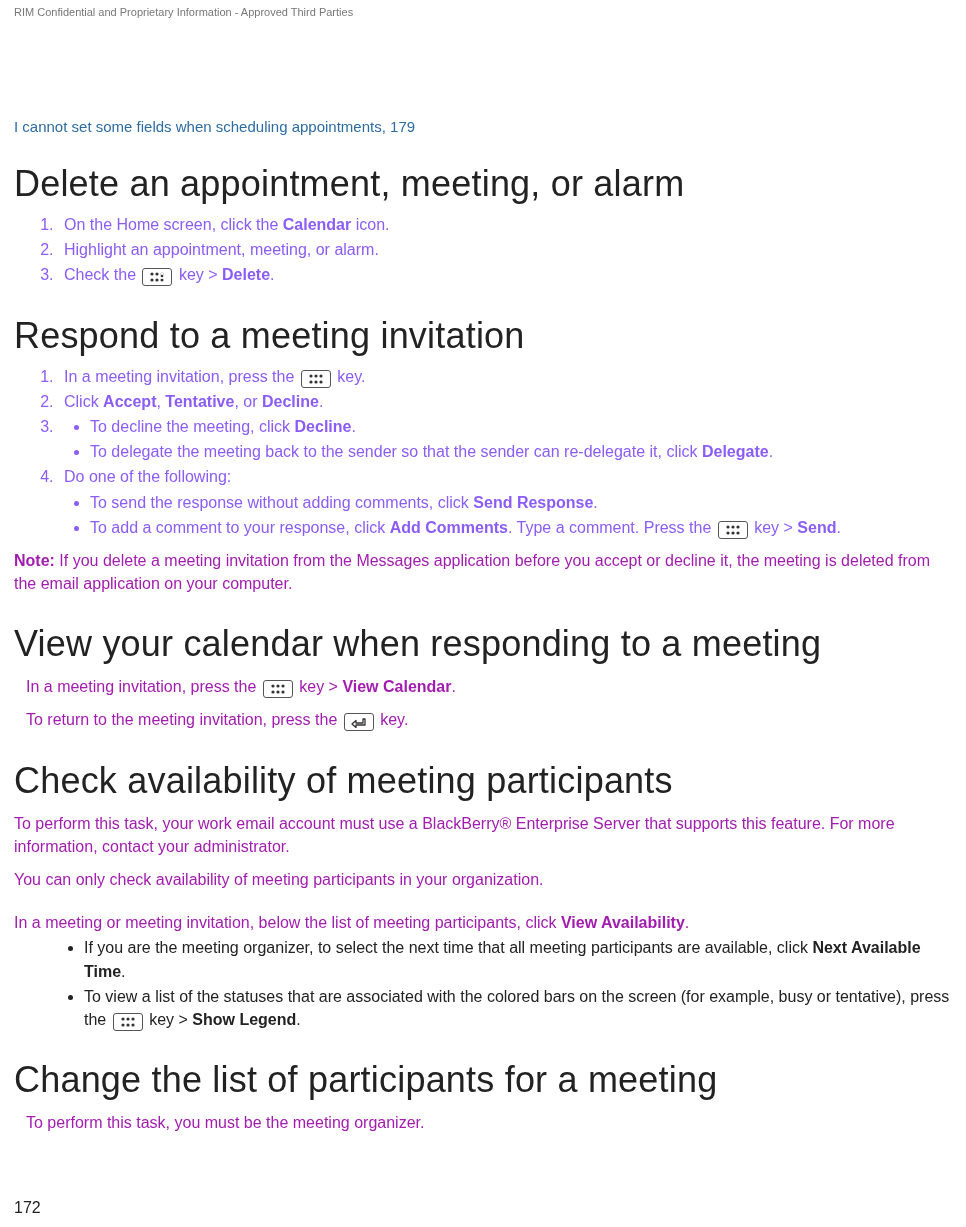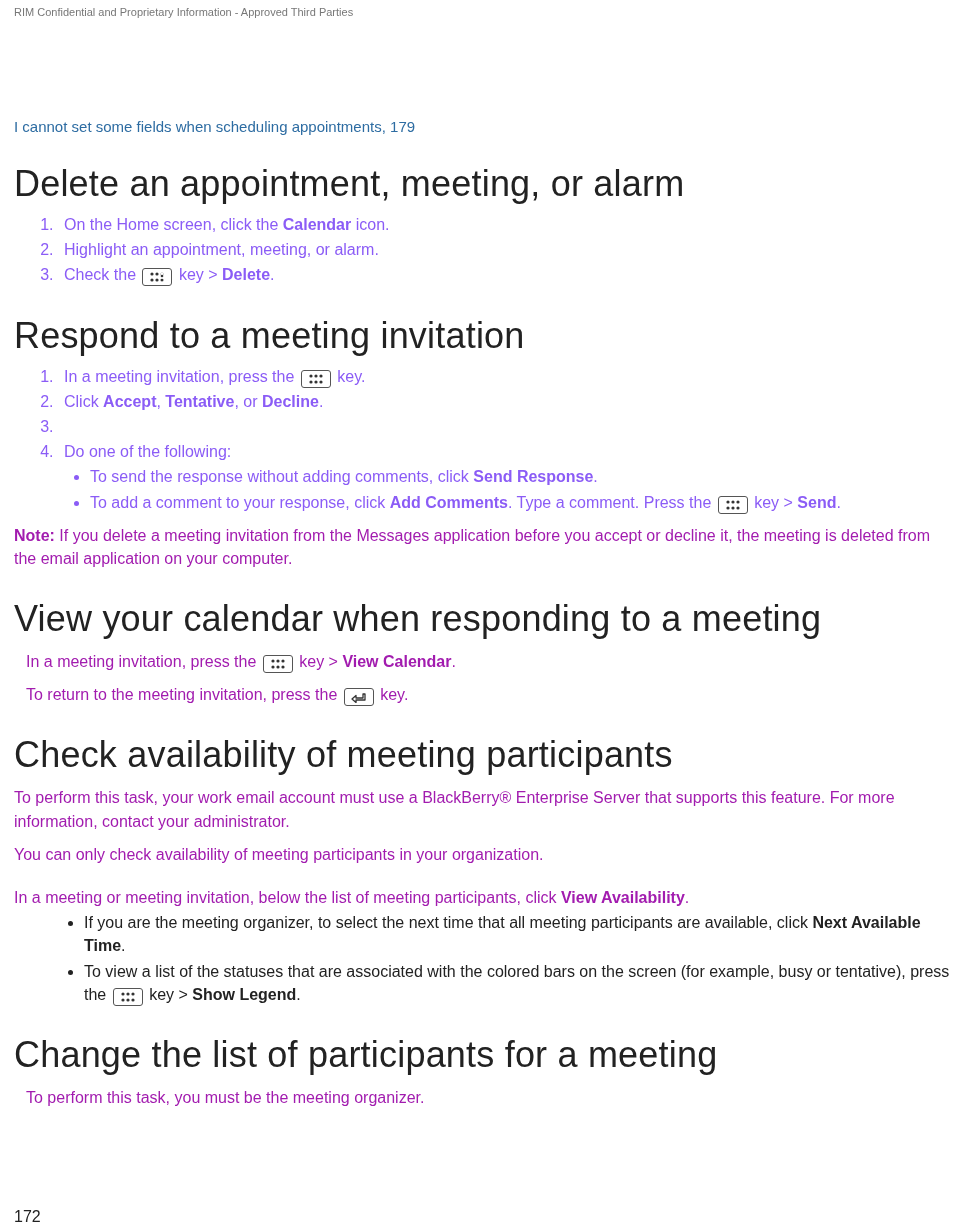--- a/index.html
+++ b/index.html
@@ -80,21 +80,21 @@
       vertical-align: -3px;
       margin: 0 2px;
       background: #fff;
     }
     .key-icon svg {
       width: 18px;
       height: 12px;
     }
     .page-number {
       position: absolute;
-      bottom: 1px;
+      bottom: 10px;
       left: 14px;
       font-size: 16px;
       color: #222;
     }
   </style>
 </head>
 <body>
 
 <div class="header-confidential">RIM Confidential and Proprietary Information - Approved Third Parties</div>
 
@@ -134,20 +134,28 @@
           <circle cx="4" cy="9" r="1.6" fill="#333"></circle>
           <circle cx="9" cy="9" r="1.6" fill="#333"></circle>
           <circle cx="14" cy="9" r="1.6" fill="#333"></circle>
         </svg>
       </span><span> key.</span>
   </li>
   <li>
     <span>Click </span><b>Accept</b><span>, </span><b>Tentative</b><span>, or </span><b>Decline</b><span>.</span>
   </li>
   <li>
+    <ul class="bulleted">
+      <li>
+        <span>To decline the meeting, click </span><b>Decline</b><span>.</span>
+      </li>
+      <li>
+        <span>To delegate the meeting back to the sender so that the sender can re-delegate it, click </span><b>Delegate</b><span>.</span>
+      </li>
+    </ul>
   </li>
   <li>
     <span>Do one of the following:</span>
     <ul class="bulleted">
       <li>
         <span>To send the response without adding comments, click </span><b>Send Response</b><span>.</span>
       </li>
       <li>
         <span>To add a comment to your response, click </span><b>Add Comments</b><span>. Type a comment. Press the </span><span class="key-icon">
             <svg viewBox="0 0 18 12">

